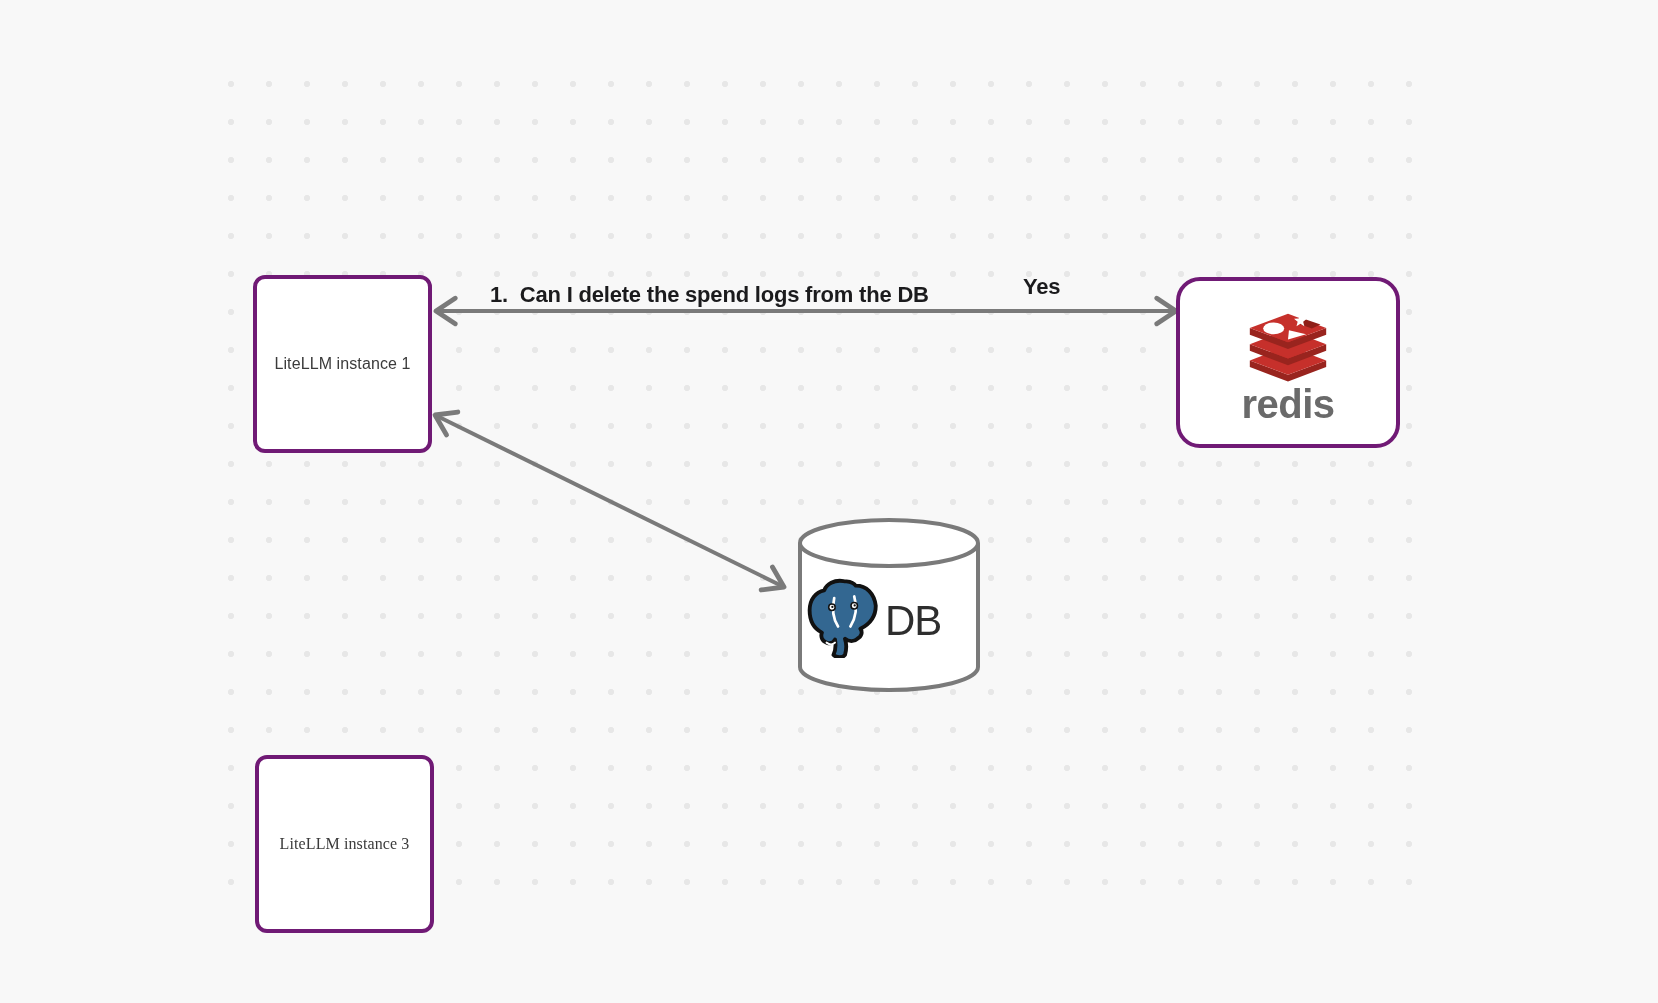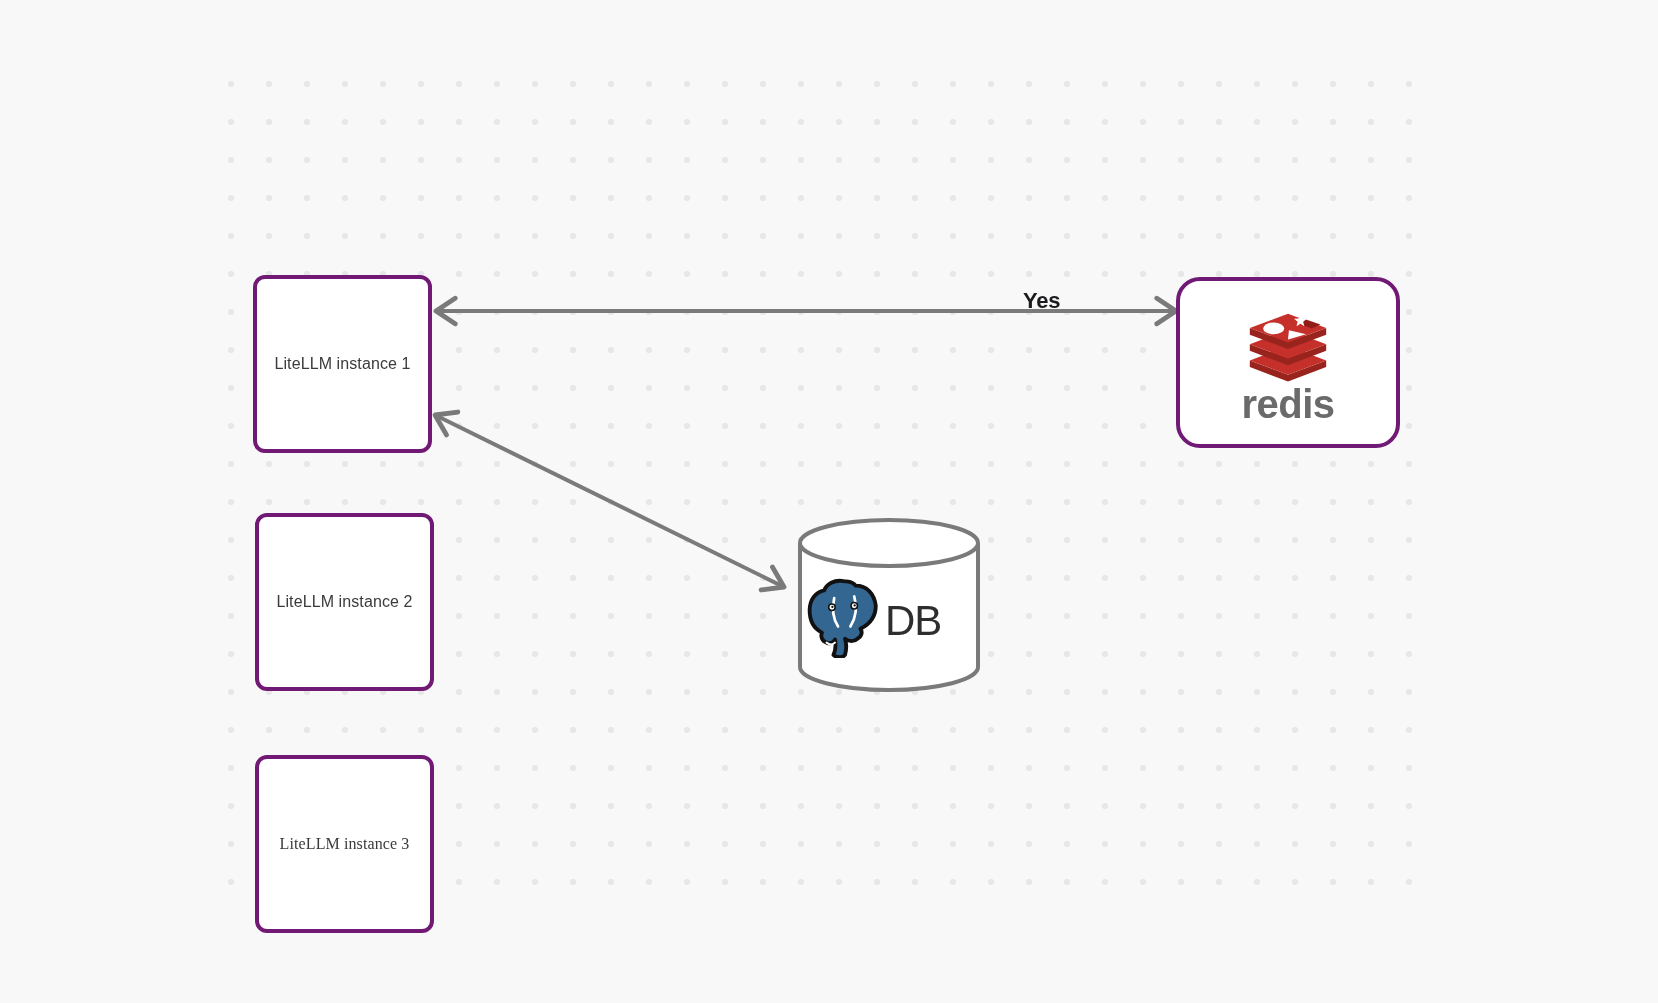--- a/index.html
+++ b/index.html
@@ -51,21 +51,21 @@
   .db-label{
     font-size:42px;color:#2e2e2e;line-height:1;letter-spacing:-1px;
     margin-left:1px;margin-top:5px;
   }
   .flow-label{
     position:absolute;
     font-size:22px;font-weight:bold;color:#1b1b1d;
     line-height:26px;white-space:pre;letter-spacing:-0.2px;
   }
   #flow-label-1{left:490px;top:282px;}
-  #flow-label-1-reply{left:1023px;top:288px;}
+  #flow-label-1-reply{left:1023px;top:274px;}
   #flow-label-2{left:580px;top:458px;}
 </style>
 </head>
 <body>
 
 <div class="canvas">
 
   <div class="dot-grid"></div>
 
   <svg class="arrow-layer" viewBox="0 0 1658 1003" xmlns="http://www.w3.org/2000/svg">
@@ -73,23 +73,20 @@
       <marker id="ah" viewBox="0 0 20 20" refX="16" refY="10" markerWidth="8" markerHeight="8" markerUnits="strokeWidth" orient="auto-start-reverse">
         <path d="M4,2 L16,10 L4,18" fill="none" stroke="#7a7a7a" stroke-width="3" stroke-linecap="round" stroke-linejoin="round"></path>
       </marker>
     </defs>
     <line x1="436" y1="311" x2="1176" y2="311" stroke="#7a7a7a" stroke-width="4" marker-start="url(#ah)" marker-end="url(#ah)"></line>
     <line x1="435" y1="415" x2="784" y2="587" stroke="#7a7a7a" stroke-width="4" marker-start="url(#ah)" marker-end="url(#ah)"></line>
   </svg>
 
   <div class="node instance-box" id="instance-1">
     <span class="node-label">LiteLLM instance 1</span>
-  </div>
-  <div class="node instance-box" id="instance-2">
-    <span class="node-label">LiteLLM instance 2</span>
   </div>
   <div class="node instance-box" id="instance-3">
     <span class="node-label">LiteLLM instance 3</span>
   </div>
 
   <div class="node redis-node">
     <svg width="84" height="70" viewBox="0 0 88 72">
 
       <g transform="translate(0,34)">
         <path d="M4,15 L4,22 L44,37 L84,22 L84,15 L44,30 Z" fill="#99241e"></path>
@@ -131,15 +128,16 @@
       <path d="M62,24 C66,38 64,52 57,63" fill="none" stroke="#ffffff" stroke-width="3.5" stroke-linecap="round"></path>
       <circle cx="33" cy="38" r="4.2" fill="#ffffff" stroke="#111111" stroke-width="2"></circle>
       <circle cx="33.6" cy="37.6" r="1.5" fill="#111111"></circle>
       <circle cx="62" cy="36" r="4.2" fill="#ffffff" stroke="#111111" stroke-width="2"></circle>
       <circle cx="62.6" cy="35.6" r="1.5" fill="#111111"></circle>
       <path d="M26,84 C30,87 34,87 37,84" fill="none" stroke="#ffffff" stroke-width="2.5" stroke-linecap="round"></path>
     </svg>
     <span class="db-label">DB</span>
   </div>
 
+  <div class="flow-label" id="flow-label-1">1.  Can I delete the spend logs from the DB</div>
   <div class="flow-label" id="flow-label-1-reply">Yes</div>
 
 </div>
 
 </body></html>

